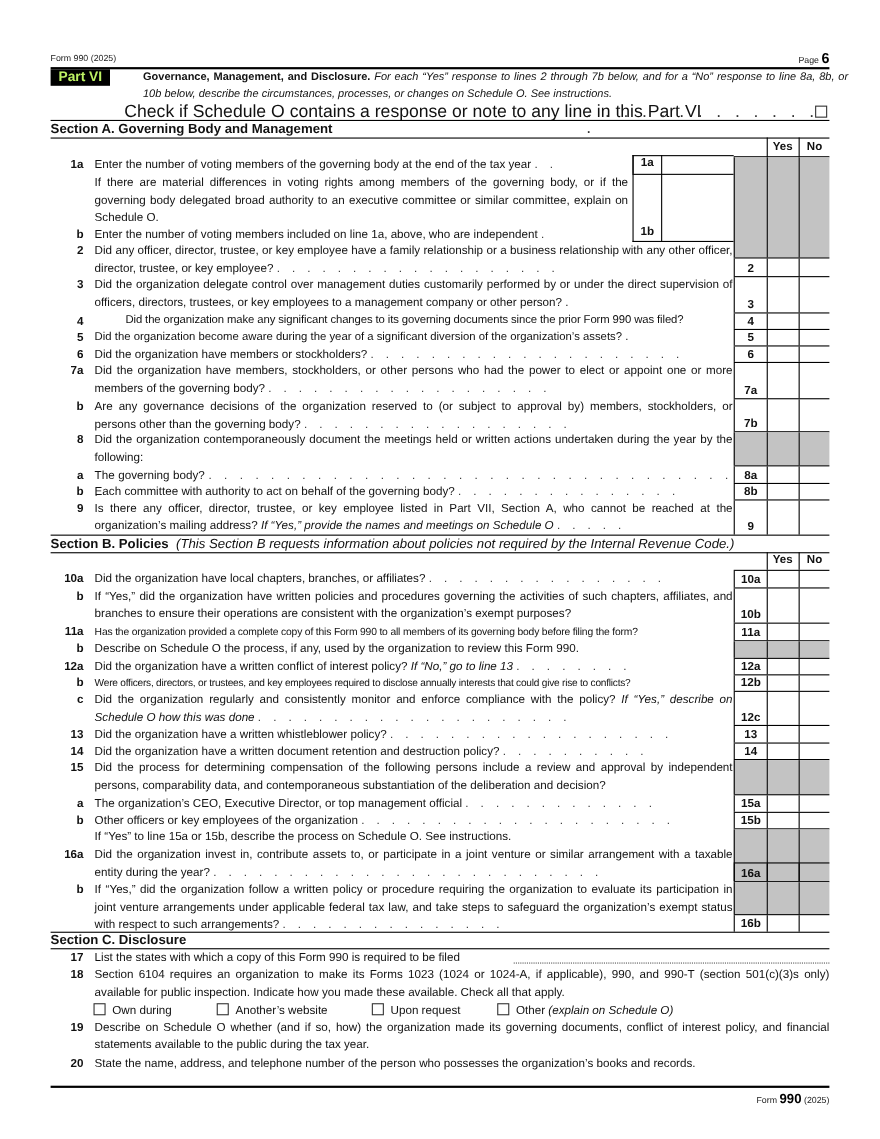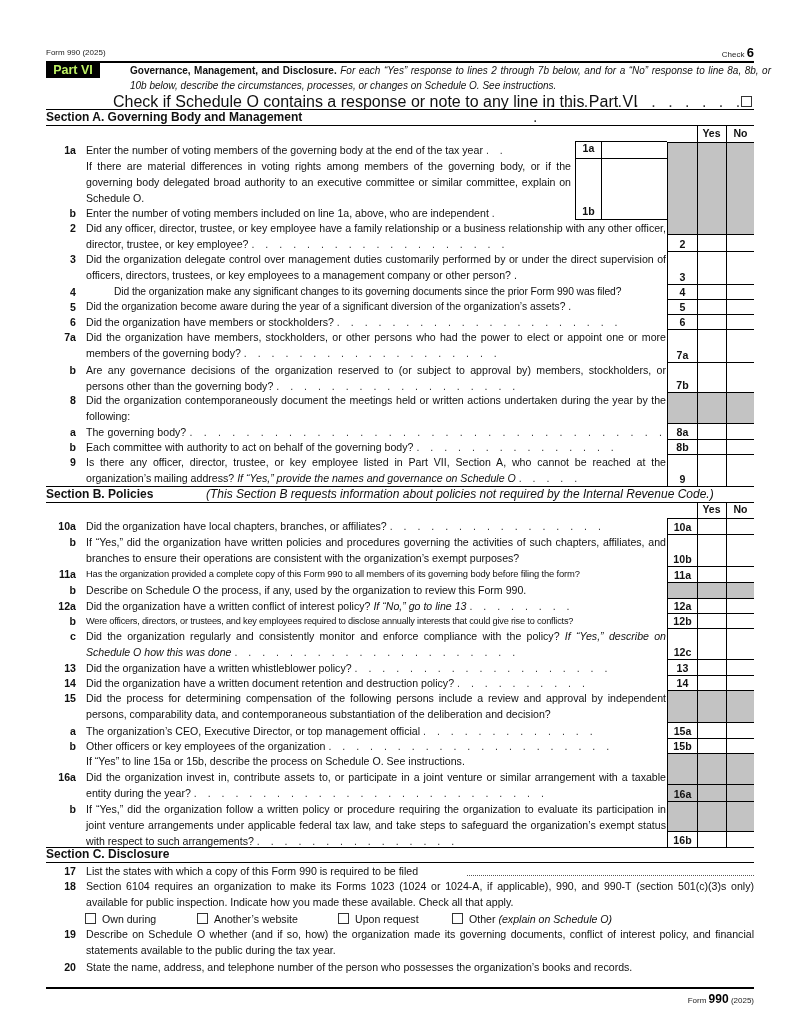--- a/index.html
+++ b/index.html
@@ -7,21 +7,21 @@
   .abs { position: absolute; }
   .hdr-left { left: 46px; top: 48px; font-size: 8px; color: #222; }
   .hdr-right { right: 46px; top: 45px; font-size: 8px; color: #222; }
   .hdr-right b { font-size: 13px; font-weight: bold; color: #000; }
   .hline { position: absolute; left: 46px; width: 708px; background: #000; }
   .part-badge { left: 46px; top: 63px; width: 54px; height: 15px; background: #000; color: #bef264; font-weight: bold; font-size: 12.5px; line-height: 15px; text-align: center; }
   .part-text { left: 130px; top: 63px; width: 641px; font-size: 10px; line-height: 15px; text-align: justify; }
   .part-text .t { font-weight: bold; }
   .part-text i { font-style: italic; }
   .sec-title { left: 46px; font-size: 12px; font-weight: bold; line-height: 15px; }
-  .sec-title i { font-weight: normal; font-style: italic; margin-left: 46px; }
+  .sec-title i { font-weight: normal; font-style: italic; }
   .row { position: absolute; left: 46px; width: 620px; font-size: 10.6px; line-height: 16px; }
   .row .num { position: absolute; left: 0; width: 30px; text-align: right; font-weight: bold; }
   .row .txt { position: absolute; left: 40px; width: 580px; text-align: justify; }
   .row .txt.narrow { width: 500px; }
   .row .txt.tight { font-size: 9.7px; letter-spacing: -0.1px; }
   .dots { letter-spacing: 4px; color: #333; }
   .lbl { font-weight: bold; font-size: 10.6px; text-align: center; }
   .cellrow { position: absolute; left: 667px; width: 87px; border-top: 1px solid #000; box-sizing: border-box; }
   .cellrow .c1 { position: absolute; left: 0; width: 30px; height: 100%; border-left: 1px solid #000; box-sizing: border-box; font-weight: bold; font-size: 10.6px; text-align: center; display: flex; align-items: flex-end; justify-content: center; padding-bottom: 1px; }
   .cellrow .c2 { position: absolute; left: 30px; width: 29px; height: 100%; border-left: 1px solid #000; box-sizing: border-box; }
@@ -34,21 +34,21 @@
   .cb-item { position: absolute; font-size: 10.6px; line-height: 14px; }
   .cb-item .box { margin-right: 6px; }
   .footer { right: 46px; top: 1019px; font-size: 8px; color: #222; }
   .footer b { font-size: 12px; font-weight: bold; color: #000; }
   .dotted { position: absolute; border-bottom: 1px dotted #555; }
 </style>
 </head>
 <body>
 
 <div class="abs hdr-left">Form 990 (2025)</div>
-<div class="abs hdr-right"><span>Check</span> <b>6</b></div>
+<div class="abs hdr-right"><span>Page</span> <b>6</b></div>
 <div class="hline" style="top:61px;height:2px;"></div>
 
 <div class="abs part-badge">Part VI</div>
 <div class="abs part-text">
   <span class="t">Governance, Management, and Disclosure.</span>
   <i>For each “Yes” response to lines 2 through 7b below, and for a “No” response to line 8a, 8b, or 10b below, describe the circumstances, processes, or changes on Schedule O. See instructions.</i>
 </div>
 <div class="abs" style="left:113px;top:94px;width:641px;font-size:16px;line-height:15px;">
   <span>Check if Schedule O contains a response or note to any line in this Part VI</span>
   <span class="dots" style="position:absolute;left:420px;">. . . . . . . . . . . . . .</span>
@@ -190,21 +190,21 @@
   <span class="txt"><span>Each committee with authority to act on behalf of the governing body?</span> <span class="dots">. . . . . . . . . . . . . . .</span></span>
 </div>
 <div class="cellrow" style="top:439px;height:15px;">
     <div class="c1">8b</div>
     <div class="c2"></div>
     <div class="c3"></div>
   </div>
 
 <div class="row" style="top:454px;">
   <span class="num">9</span>
-  <span class="txt"><span>Is there any officer, director, trustee, or key employee listed in Part VII, Section A, who cannot be reached at the organization’s mailing address?</span> <i>If “Yes,” provide the names and governance on Schedule O</i> <span class="dots">. . . . .</span></span>
+  <span class="txt"><span>Is there any officer, director, trustee, or key employee listed in Part VII, Section A, who cannot be reached at the organization’s mailing address?</span> <i>If “Yes,” provide the names and meetings on Schedule O</i> <span class="dots">. . . . .</span></span>
 </div>
 <div class="cellrow" style="top:454px;height:32px;">
     <div class="c1">9</div>
     <div class="c2"></div>
     <div class="c3"></div>
   </div>
 
 <div class="hline" style="top:486px;height:1px;"></div>
 
 <div class="abs sec-title" style="top:487px;width:708px;">

